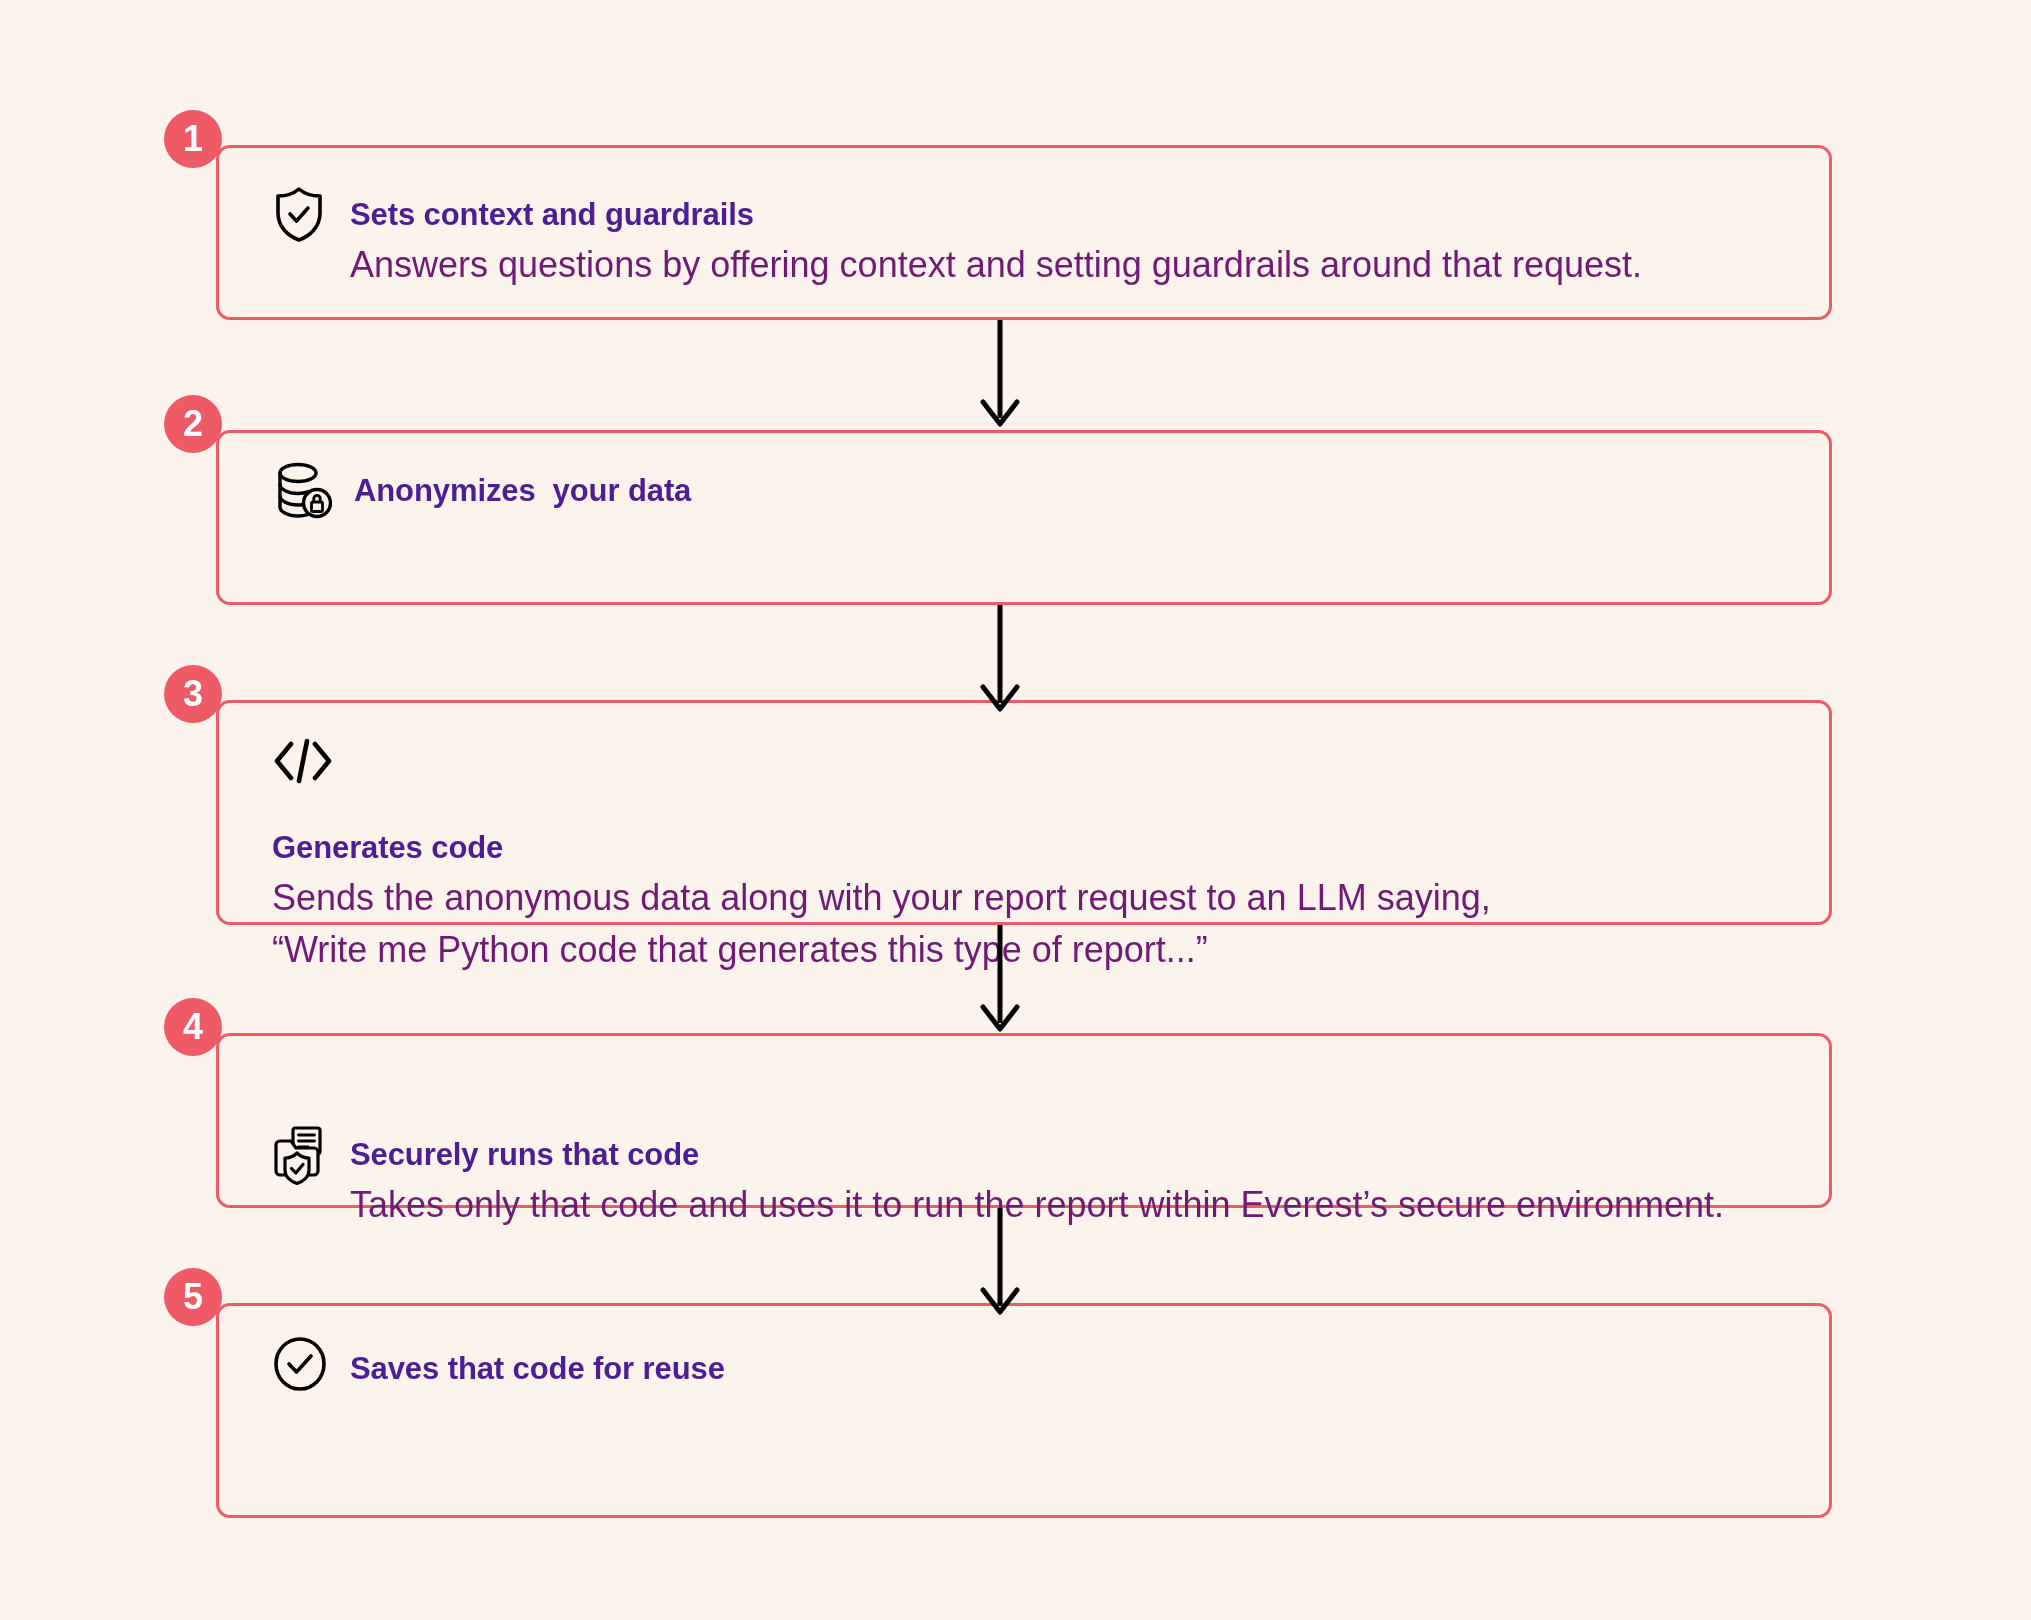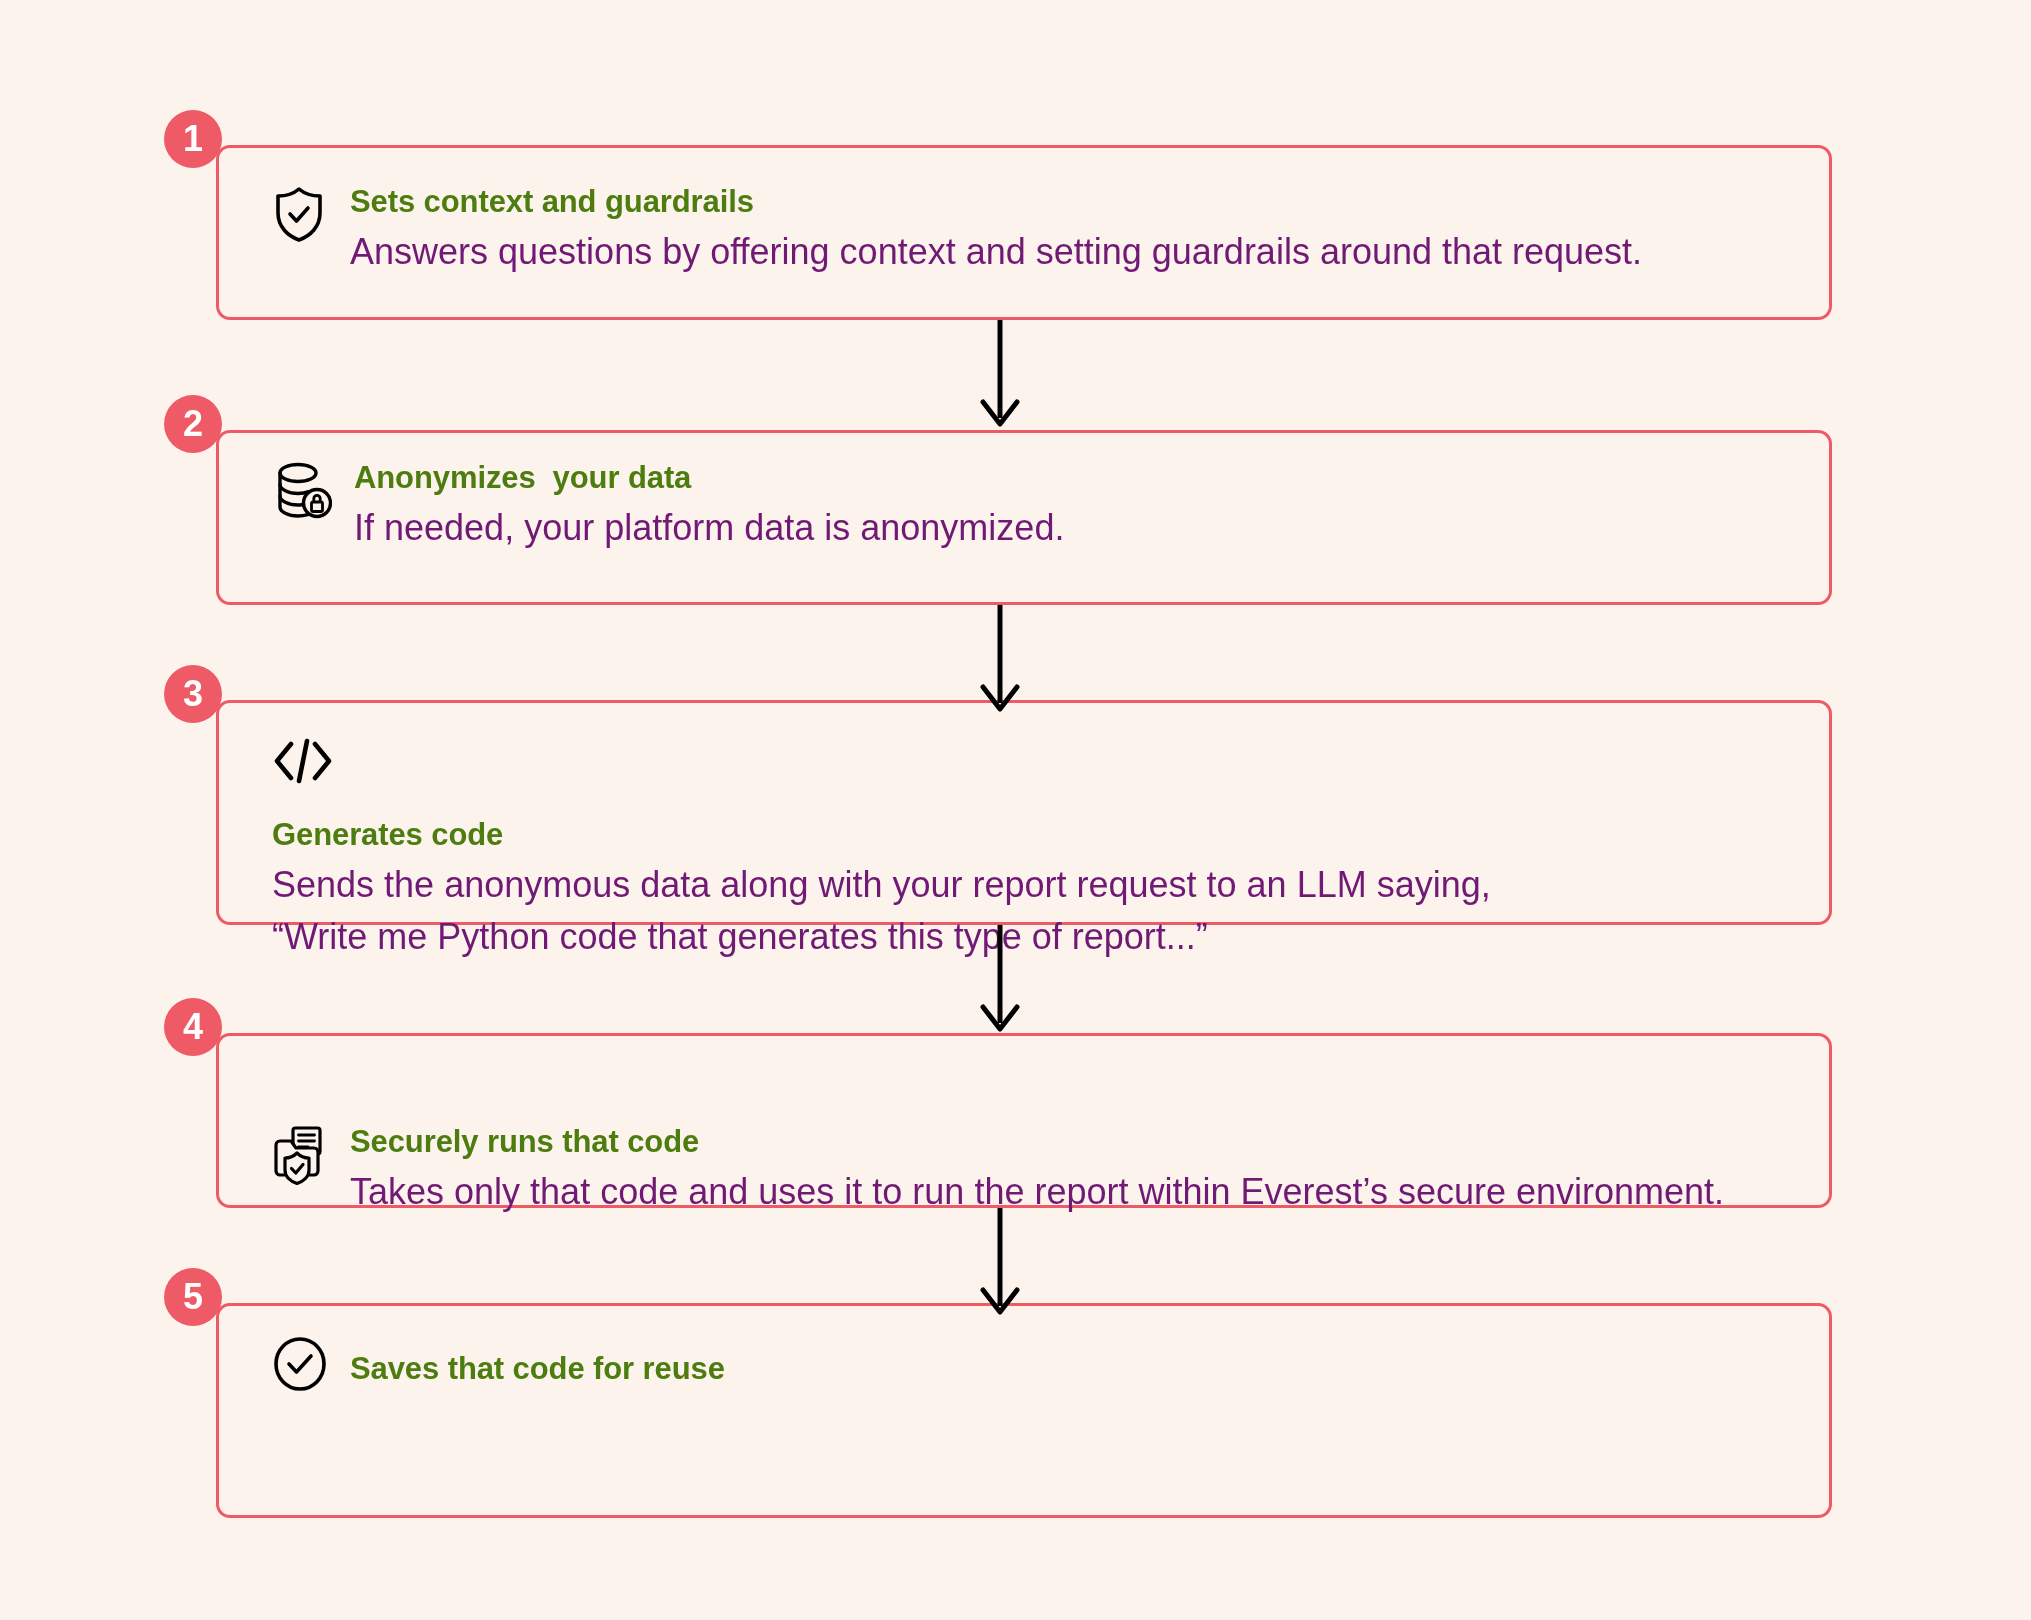--- a/index.html
+++ b/index.html
@@ -71,25 +71,25 @@
     align-items: flex-start;
     justify-content: flex-start;
     padding-top: 2px;
   }
   .txt-box {
     flex: 1 1 auto;
   }
   .s-title {
     font-size: 31px;
     font-weight: bold;
-    color: #4d7c0f;
+    color: #4c1d95;
     line-height: 1.25;
     letter-spacing: -0.1px;
     white-space: pre;
-    margin: 0 0 4px 0;
+    margin: 13px 0 4px 0;
   }
   .s-desc {
     font-size: 36px;
     font-weight: 400;
     color: #701a75;
     line-height: 1.46;
     margin: 0;
     white-space: pre-line;
   }
 </style>
@@ -129,21 +129,20 @@
         <path d="M4 12 L4 46 C4 50.7 12 55 22 55 C25.5 55 28.8 54.5 31.6 53.7" stroke="#000" stroke-width="3.4" stroke-linecap="round" fill="none"></path>
         <path d="M4 23.5 C4 28.2 12 32.5 22 32.5 C26 32.5 29.7 31.8 32.7 30.7" stroke="#000" stroke-width="3.4" stroke-linecap="round" fill="none"></path>
         <path d="M4 35 C4 39.7 12 44 22 44 C23.4 44 24.7 43.9 26 43.8" stroke="#000" stroke-width="3.4" stroke-linecap="round" fill="none"></path>
         <circle cx="41" cy="42" r="13.5" stroke="#000" stroke-width="3.4" fill="#FDF3ED"></circle>
         <rect x="35.5" y="41" width="11" height="9.5" rx="1.6" stroke="#000" stroke-width="2.8" fill="none"></rect>
         <path d="M37.8 41 L37.8 37.6 C37.8 35.8 39.2 34.4 41 34.4 C42.8 34.4 44.2 35.8 44.2 37.6 L44.2 41" stroke="#000" stroke-width="2.8" fill="none"></path>
       </svg>
     </div>
     <div class="txt-box">
       <p class="s-title">Anonymizes  your data</p>
-      <p class="s-desc">If needed, your platform data is anonymized.</p>
     </div>
   </div>
 
   <div class="arrow" style="left:975px; top:605px;">
     <svg width="50" height="110" viewBox="0 0 50 110" fill="none">
       <path d="M25 0 L25 98" stroke="#000" stroke-width="5"></path>
       <path d="M8 82 L25 104 L42 82" stroke="#000" stroke-width="5" stroke-linecap="round" stroke-linejoin="round" fill="none"></path>
     </svg>
   </div>
 

